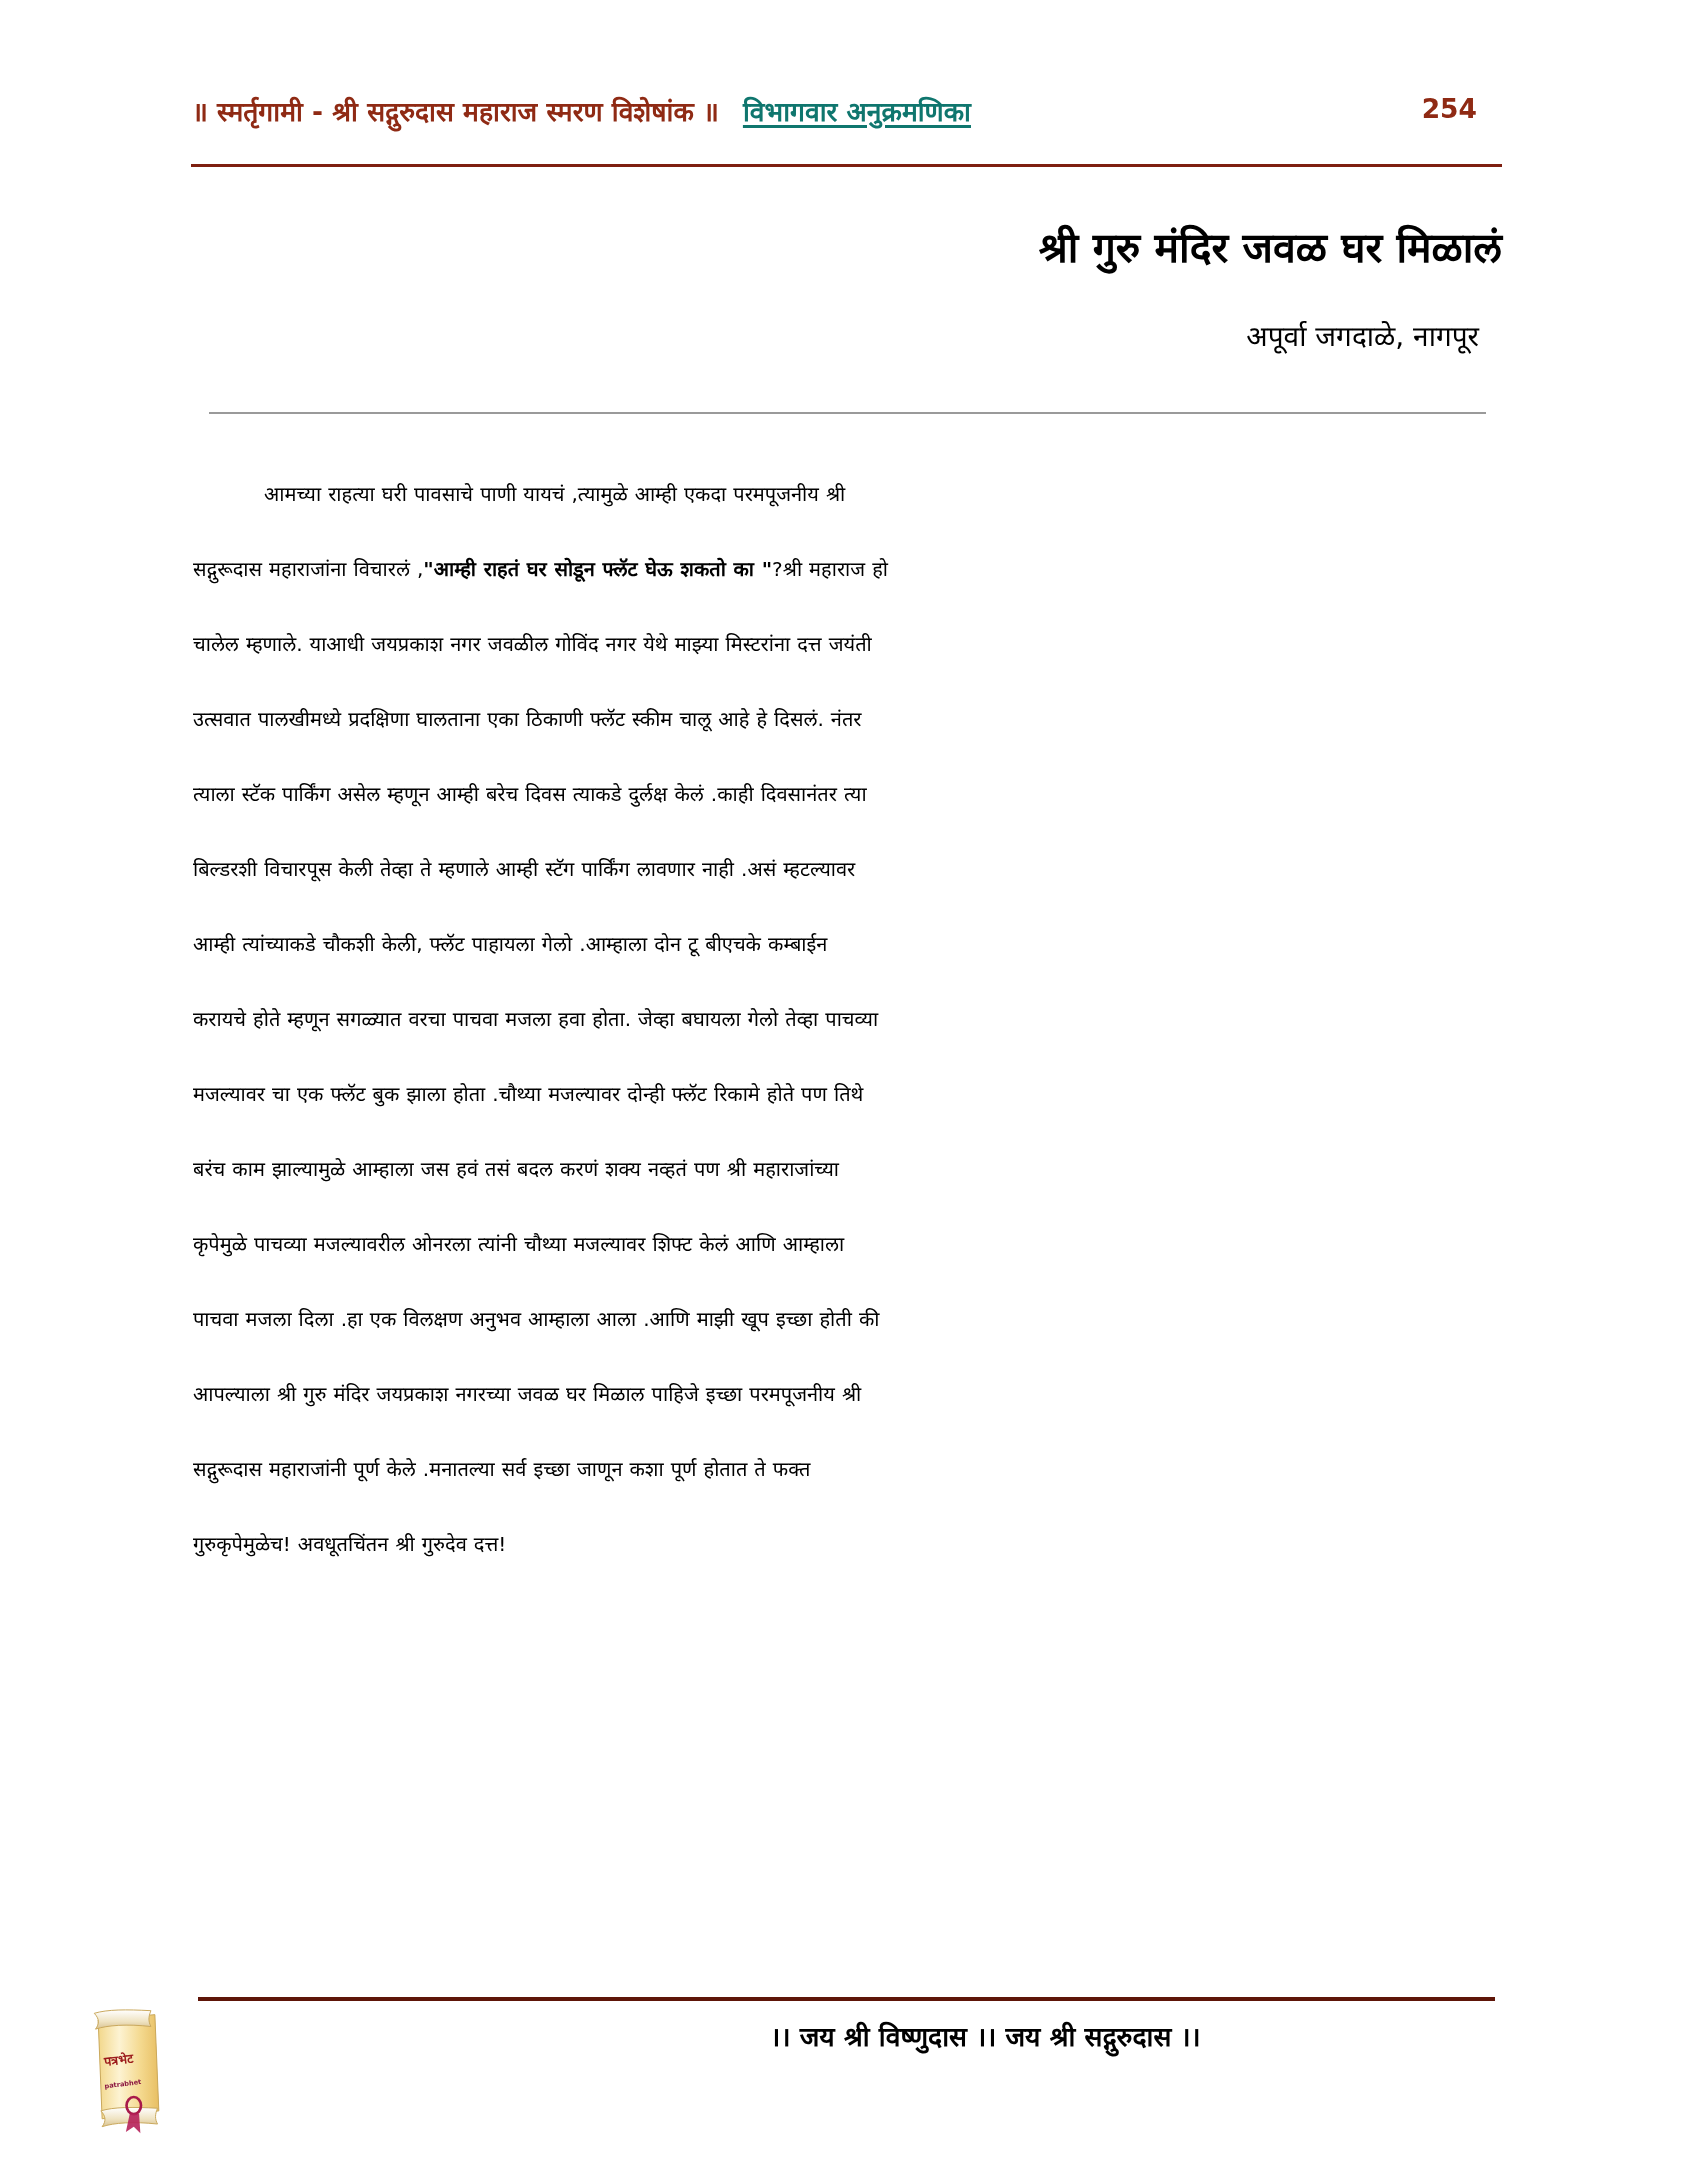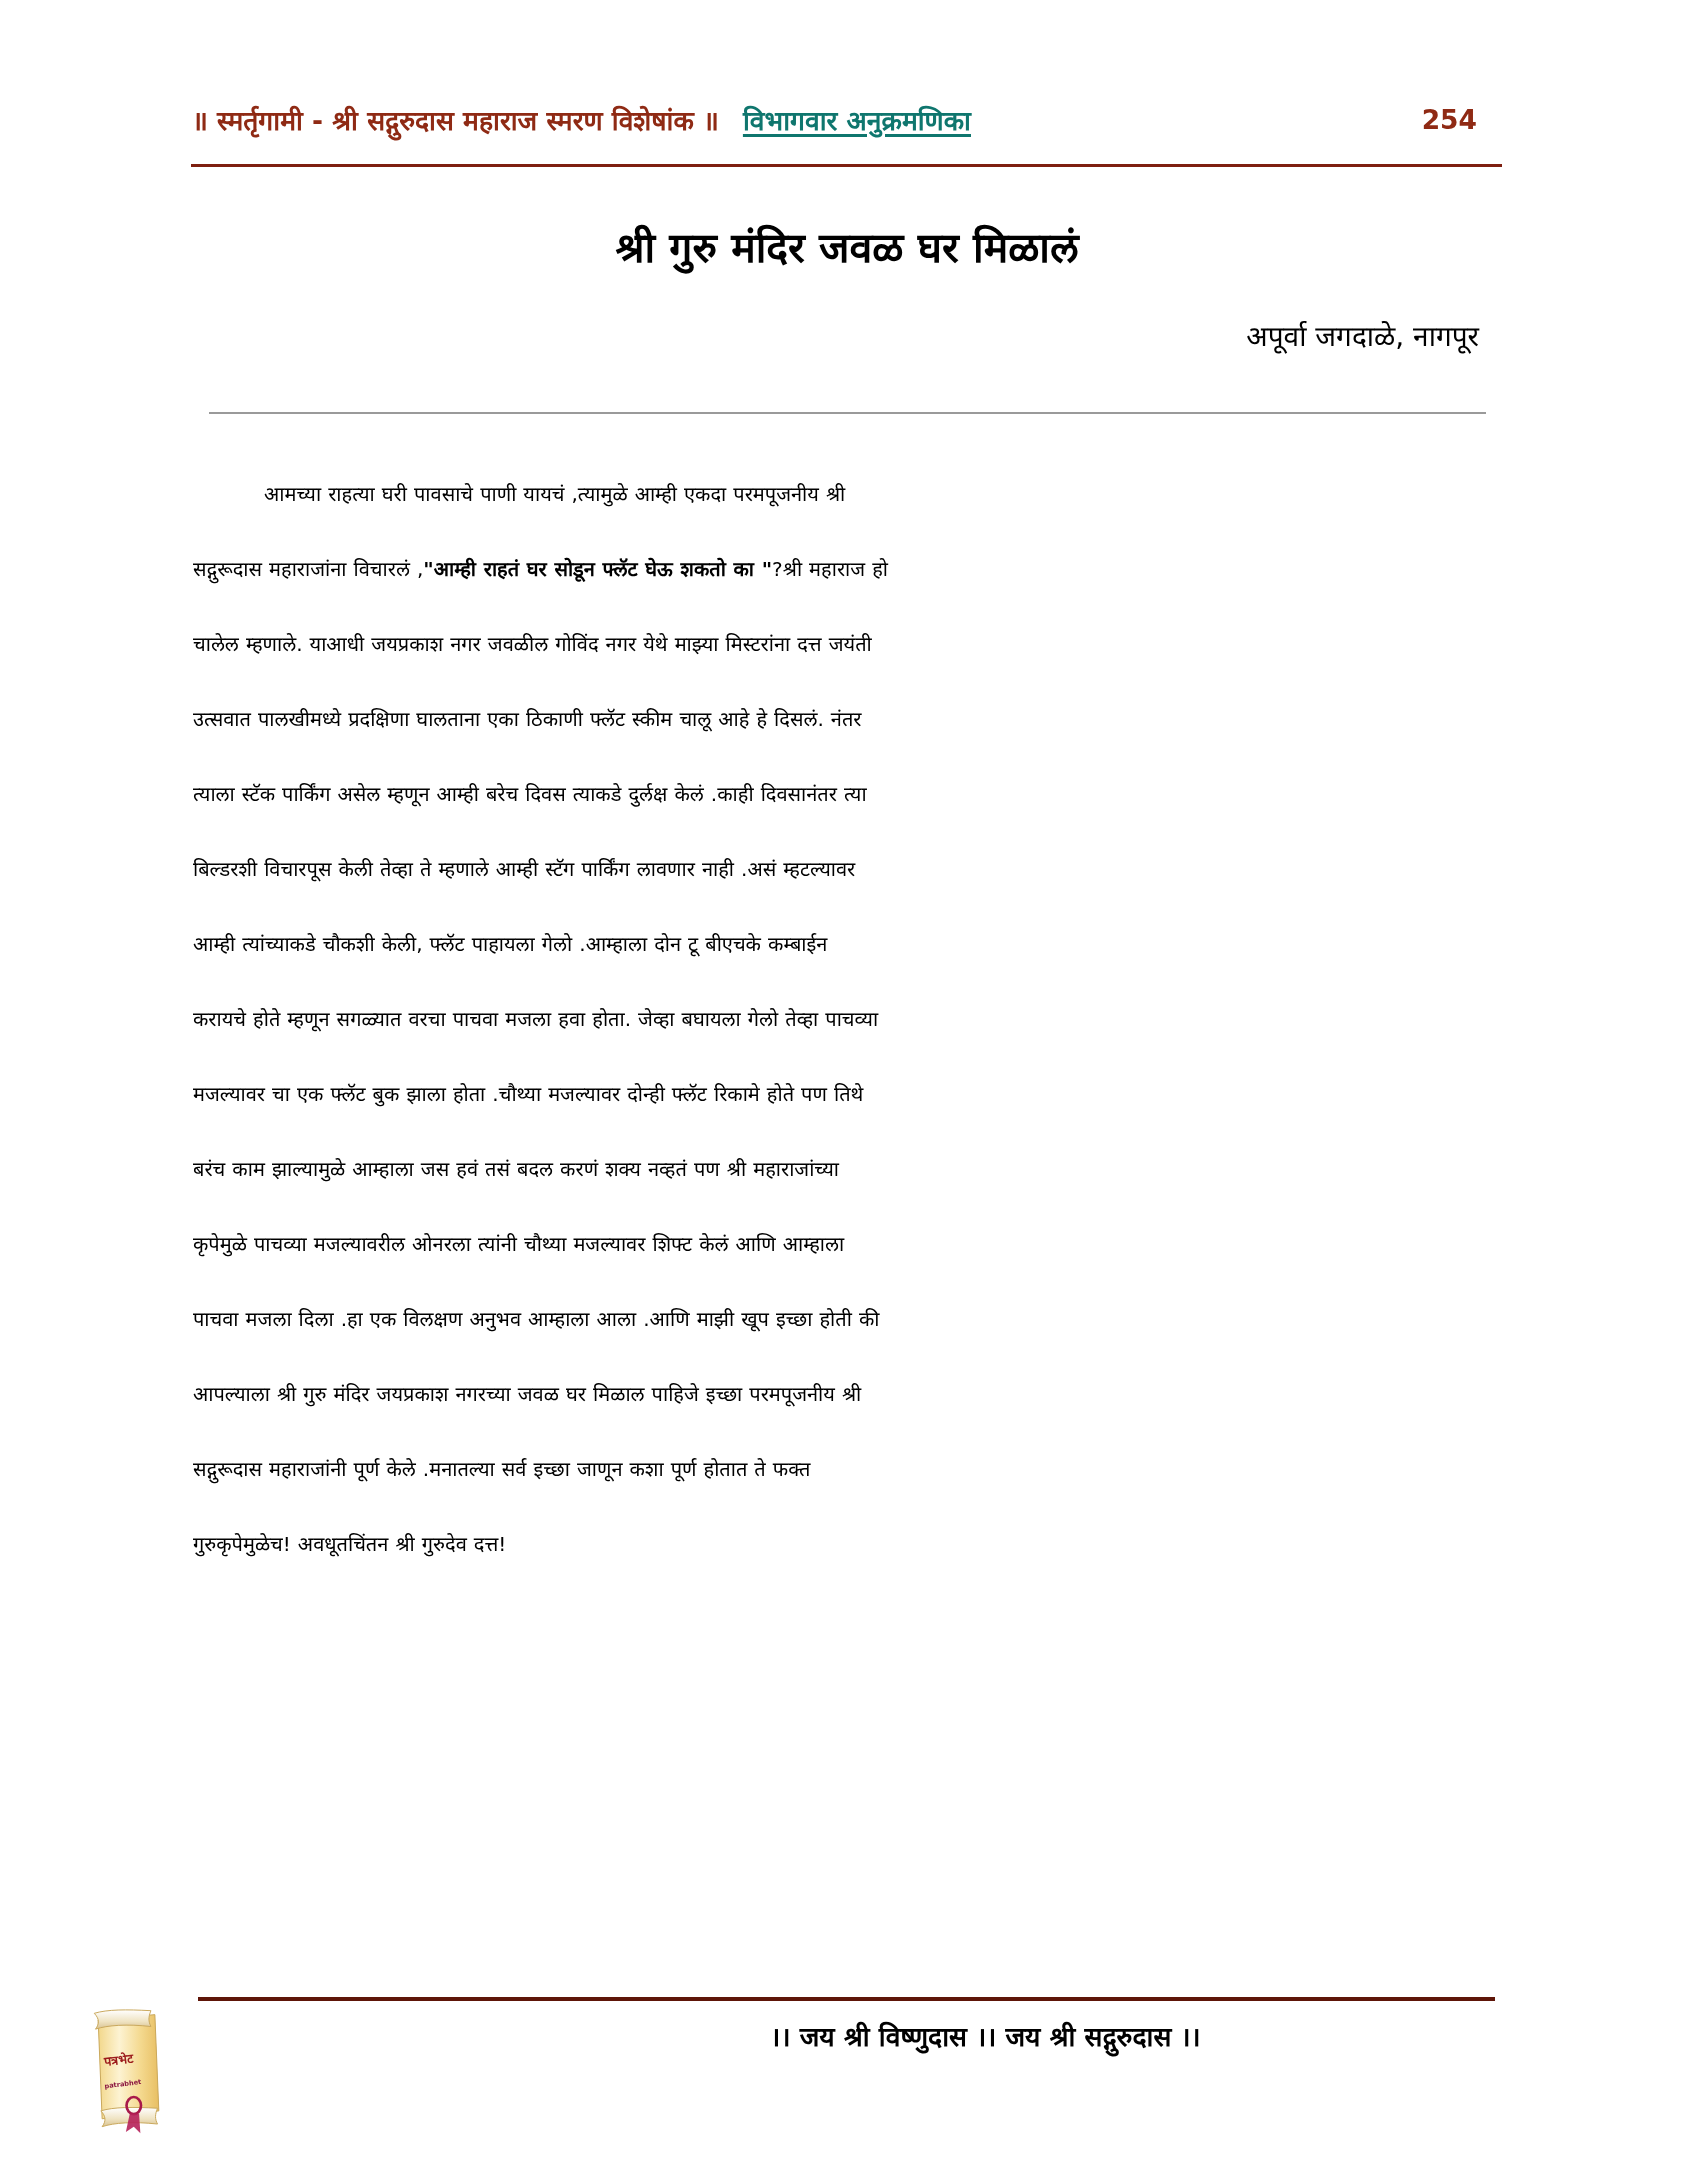--- a/index.html
+++ b/index.html
@@ -26,21 +26,21 @@
   }
 
   
   .header {
     position: absolute;
     left: 192px;
     top: 93px;
     width: 1310px;
     height: 53px;
     display: flex;
-    align-items: center;
+    align-items: flex-start;
   }
   .header-title {
     color: #8f2a14;
     font-size: 26.5px;
     font-weight: 700;
     white-space: nowrap;
     letter-spacing: 0px;
     font-family: "DejaVu Sans", "Liberation Sans", sans-serif;
   }
   .header-link {
@@ -71,21 +71,21 @@
     height: 3.3px;
     background: #7e1f10;
   }
 
   
   .doc-title {
     position: absolute;
     left: 192px;
     top: 196px;
     width: 1310px;
-    text-align: center;
+    text-align: right;
     color: #000000;
     font-size: 41px;
     font-weight: 700;
     font-family: "DejaVu Sans", "Liberation Sans", sans-serif;
     line-height: 1.25;
   }
 
   
   .byline {
     position: absolute;

